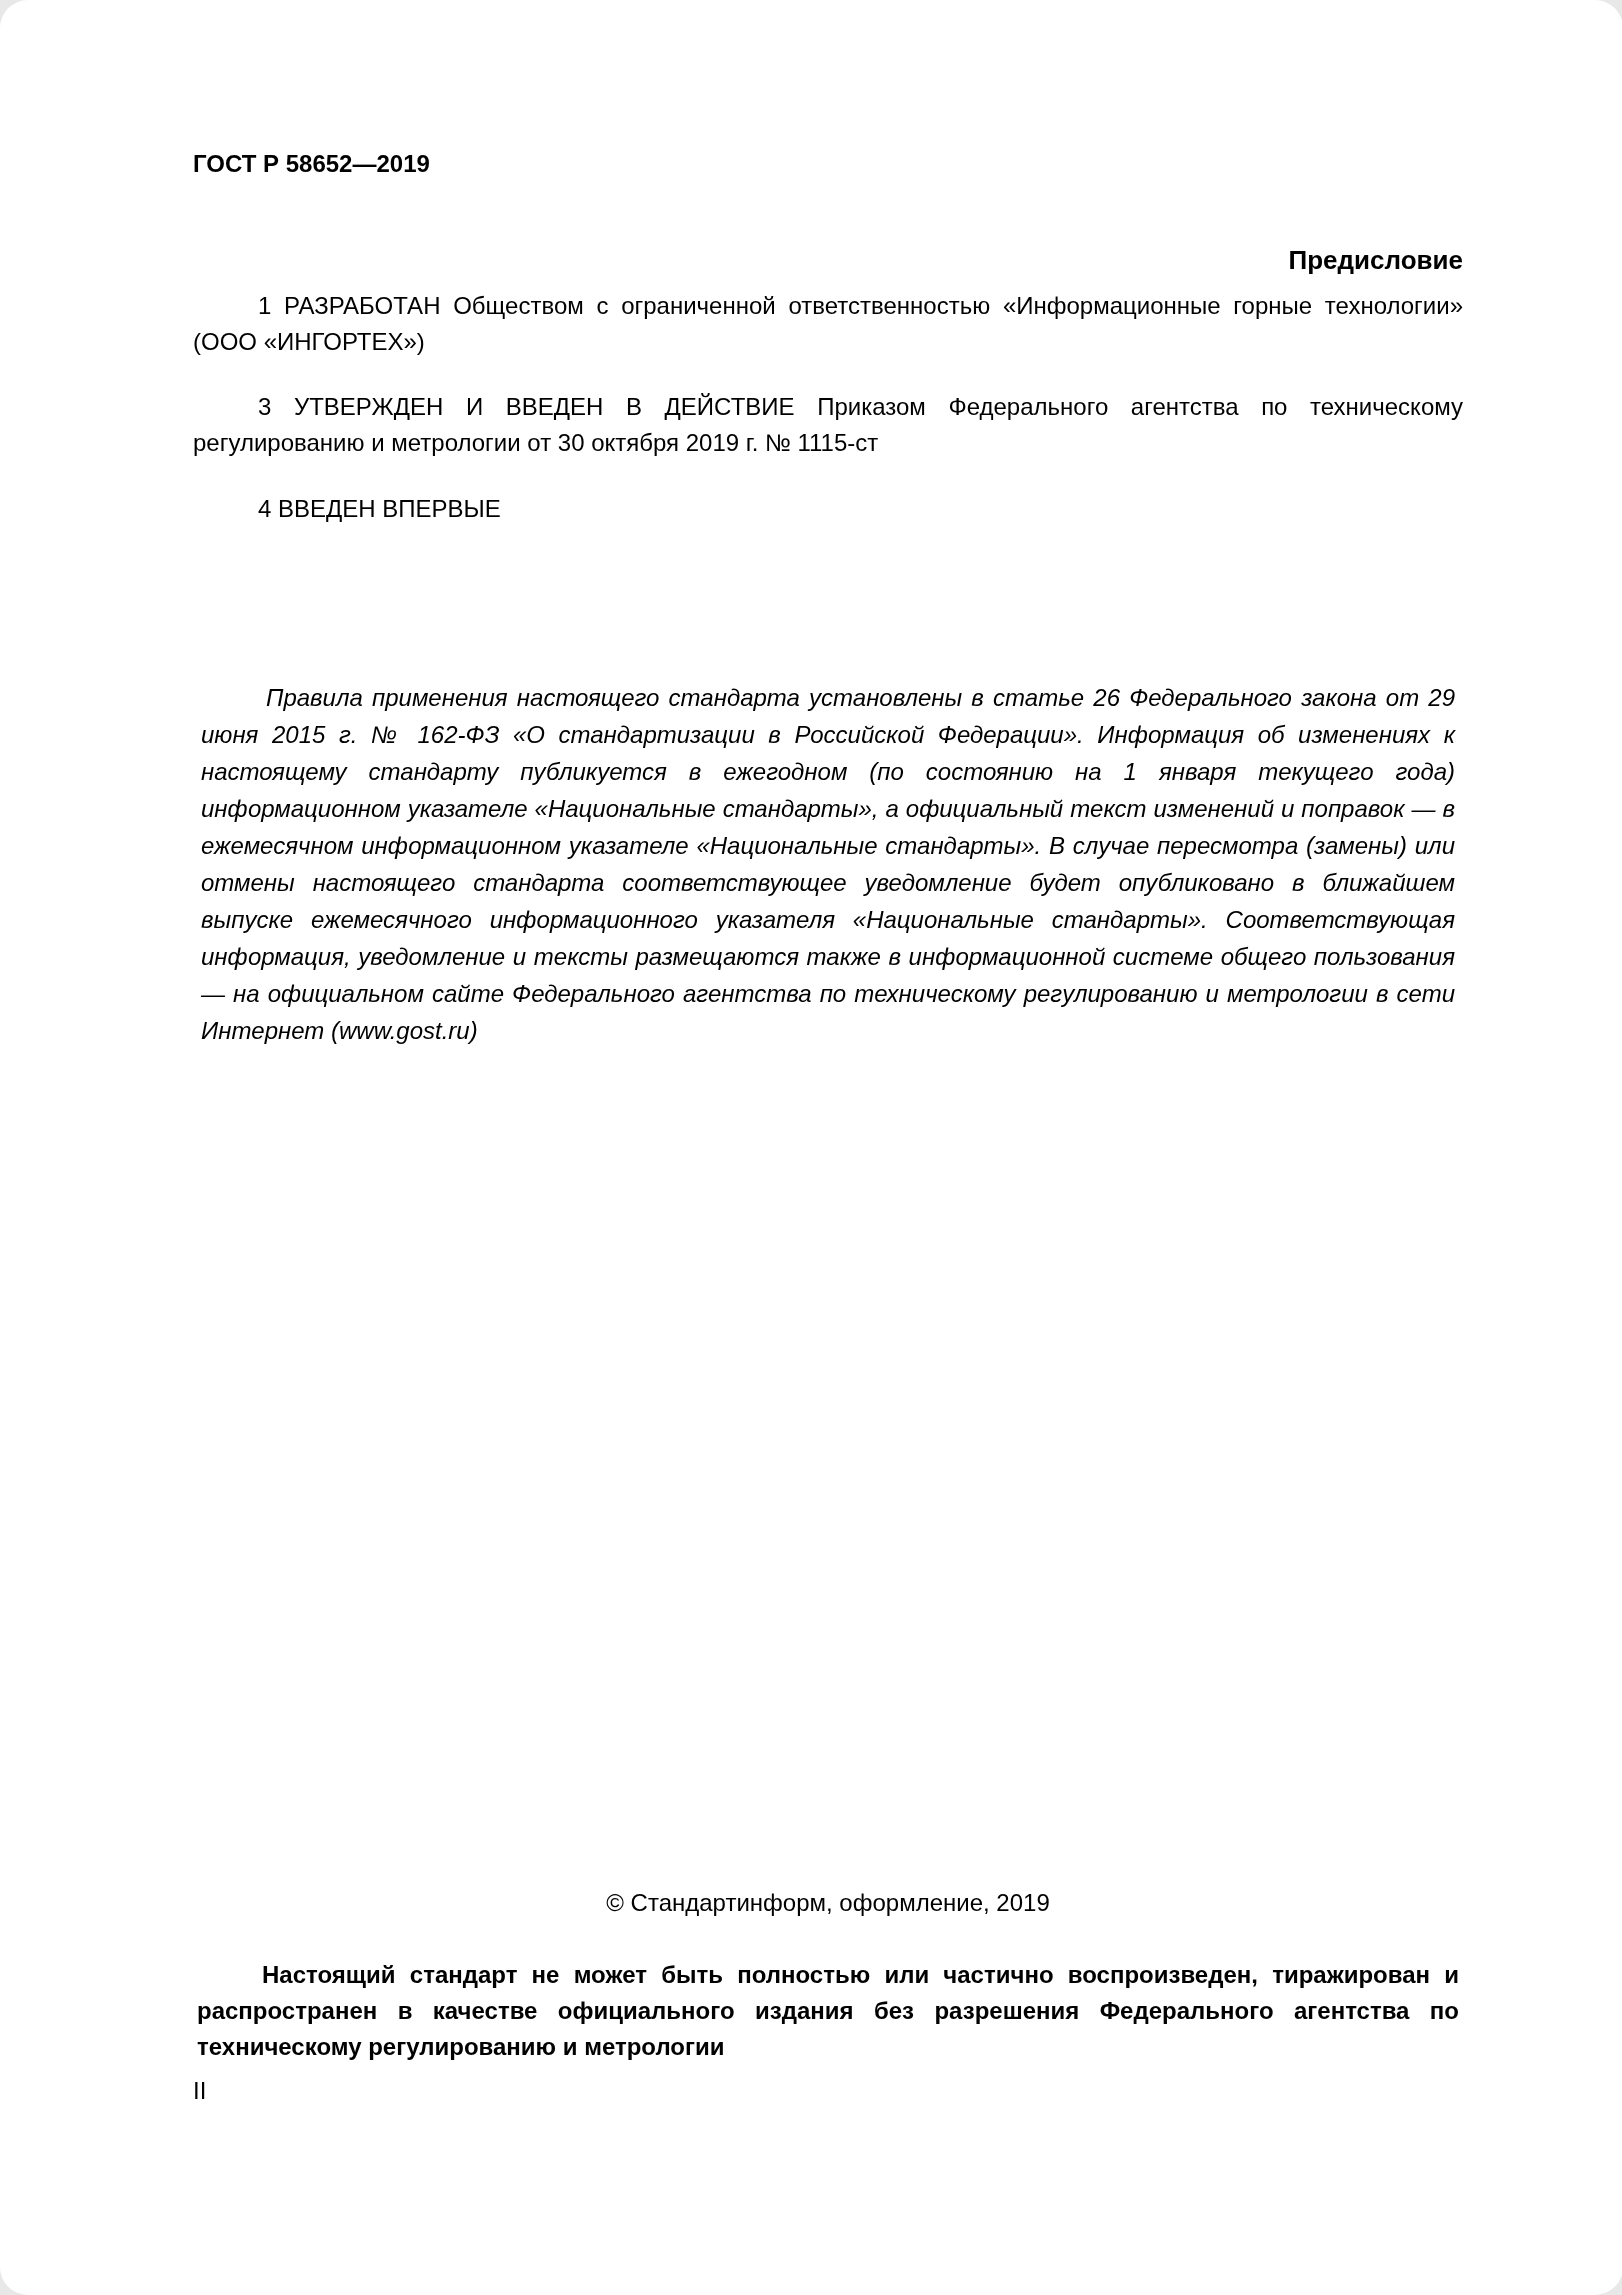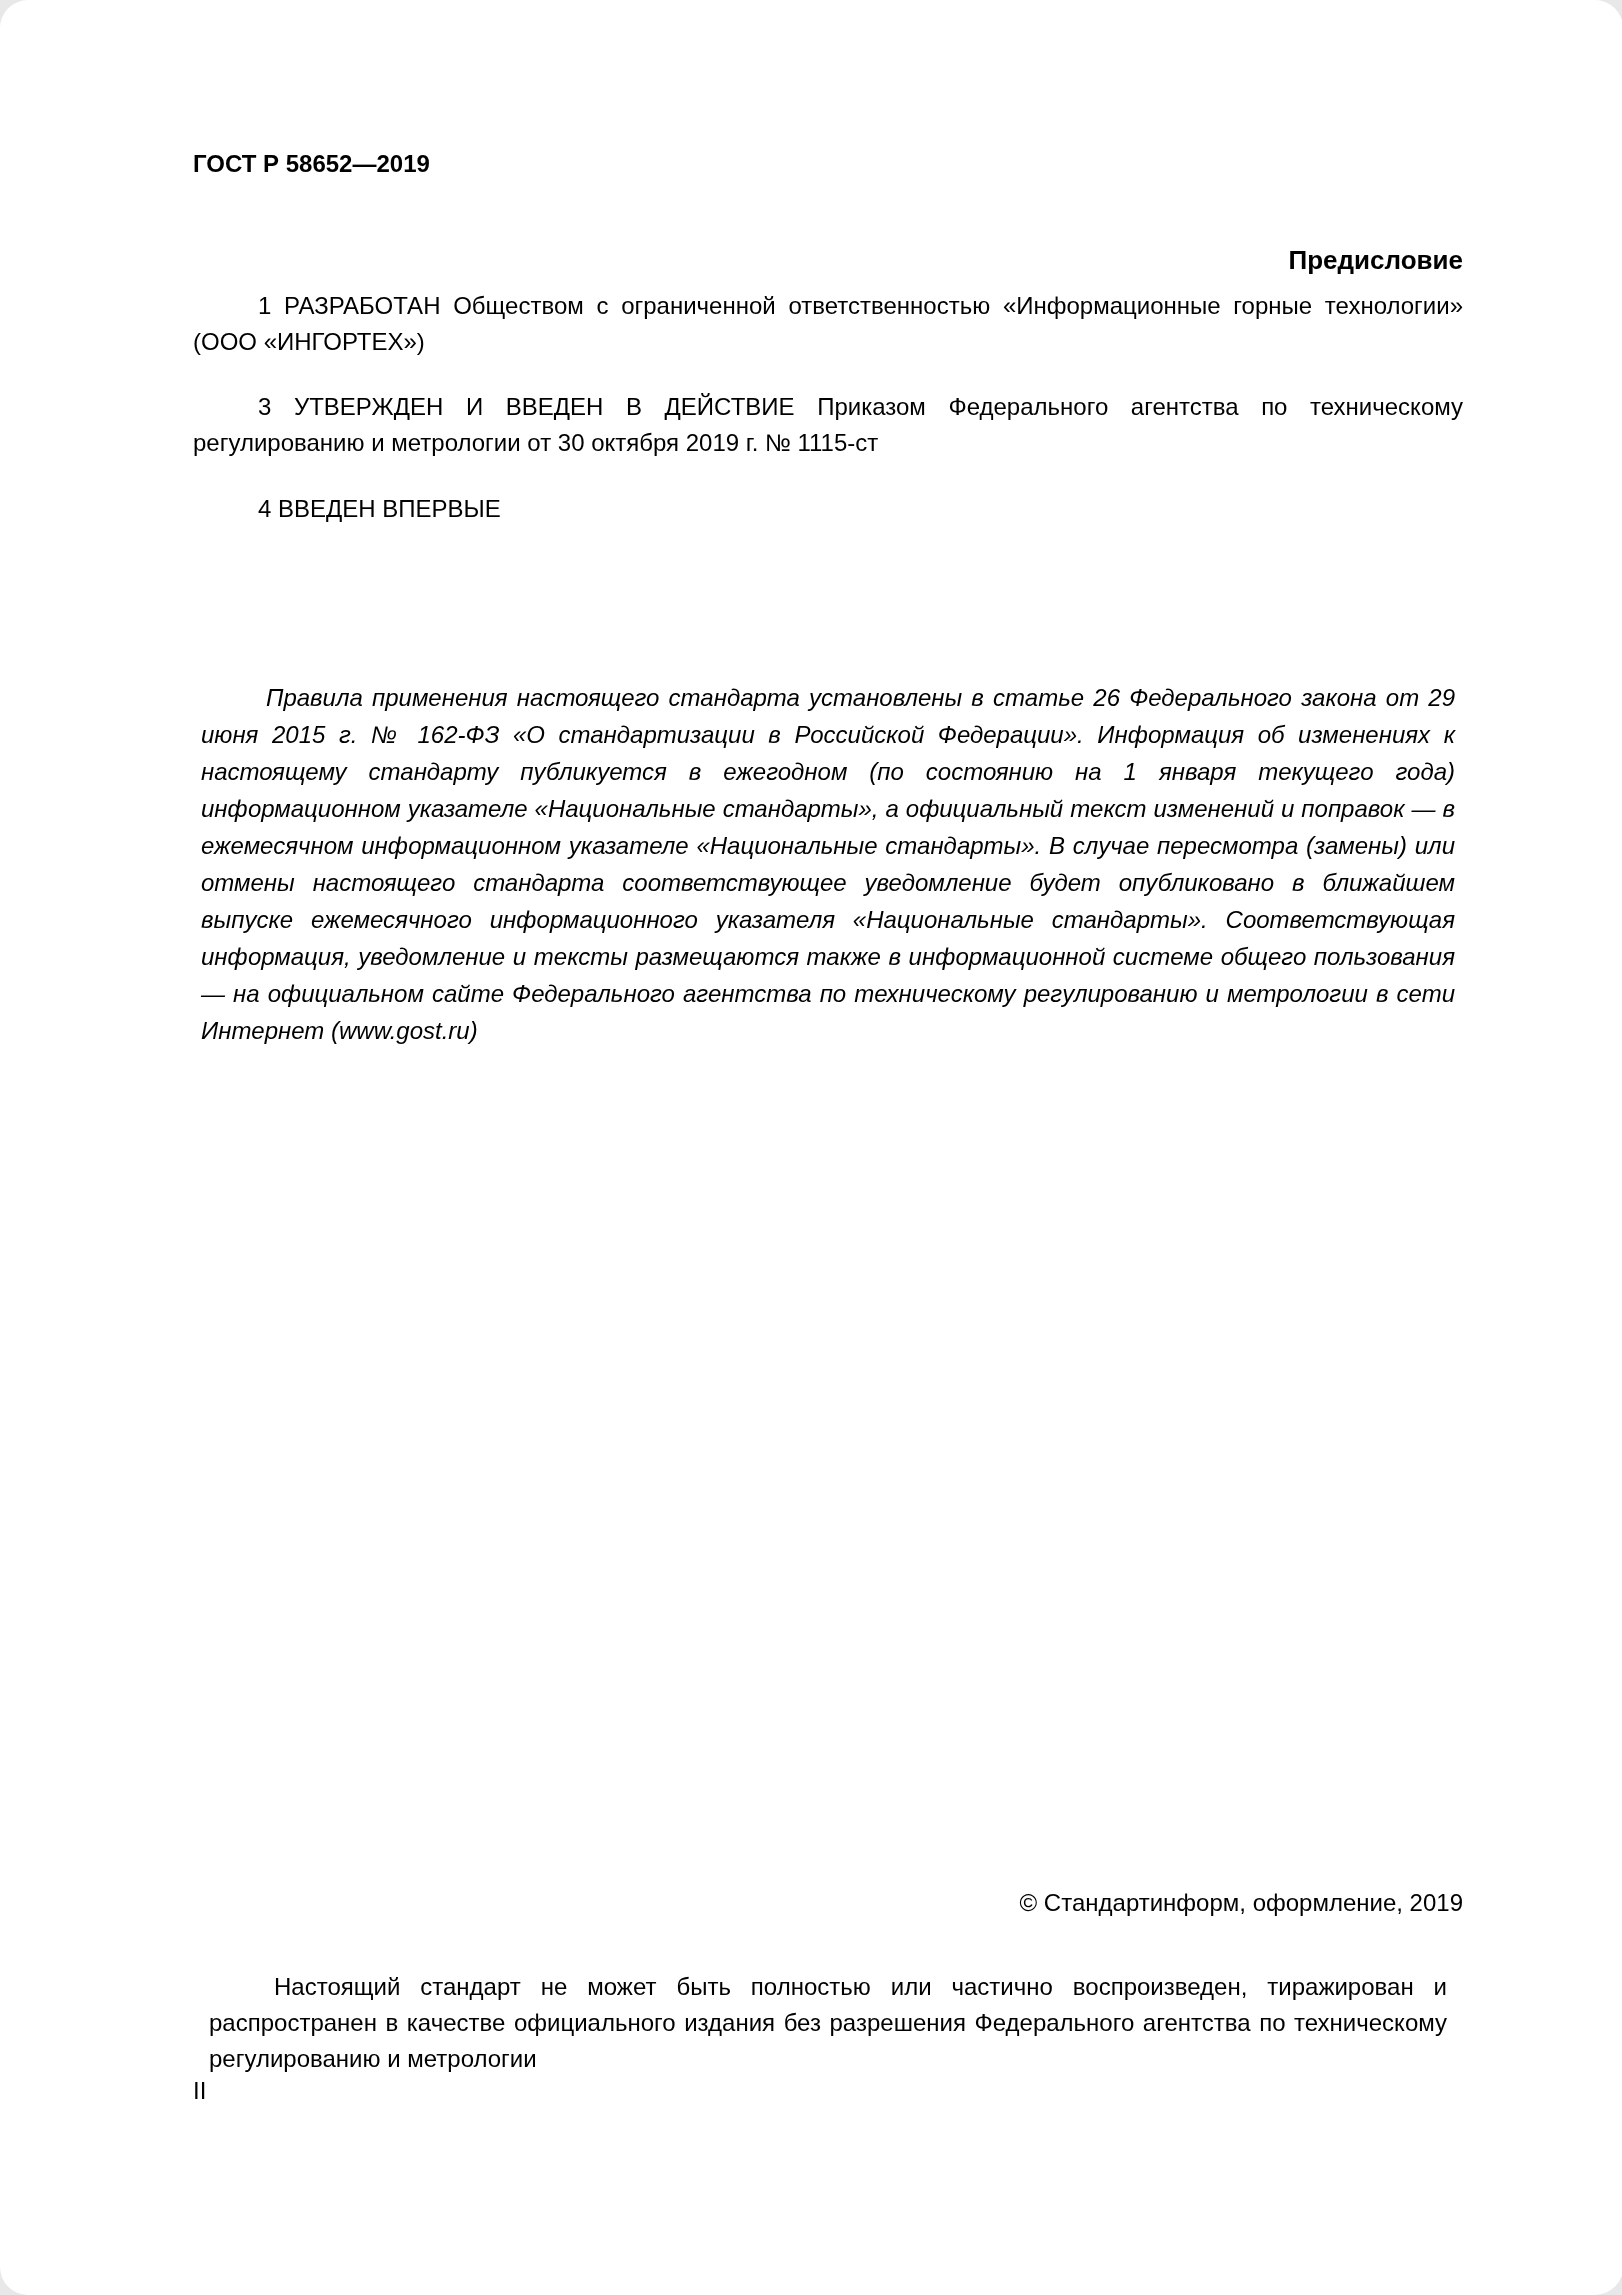--- a/index.html
+++ b/index.html
@@ -69,34 +69,35 @@
     margin: 8px;
     text-indent: 65px;
   }
   .copyright {
     position: absolute;
     top: 1888px;
     left: 0;
     right: 0;
     font-size: 24px;
     line-height: 30px;
-    text-align: right;
+    text-align: center;
   }
   .reproduction-notice {
     position: absolute;
     top: 1953px;
     left: 0;
     right: 0;
     font-size: 24px;
     line-height: 36px;
     text-align: justify;
   }
   .reproduction-notice p {
-    margin: 16px;
+    margin: 4px;
     text-indent: 65px;
+    font-weight: bold;
   }
   .page-number {
     position: absolute;
     top: 2076px;
     left: 0;
     font-size: 24px;
     line-height: 30px;
   }
 </style>
 </head>

